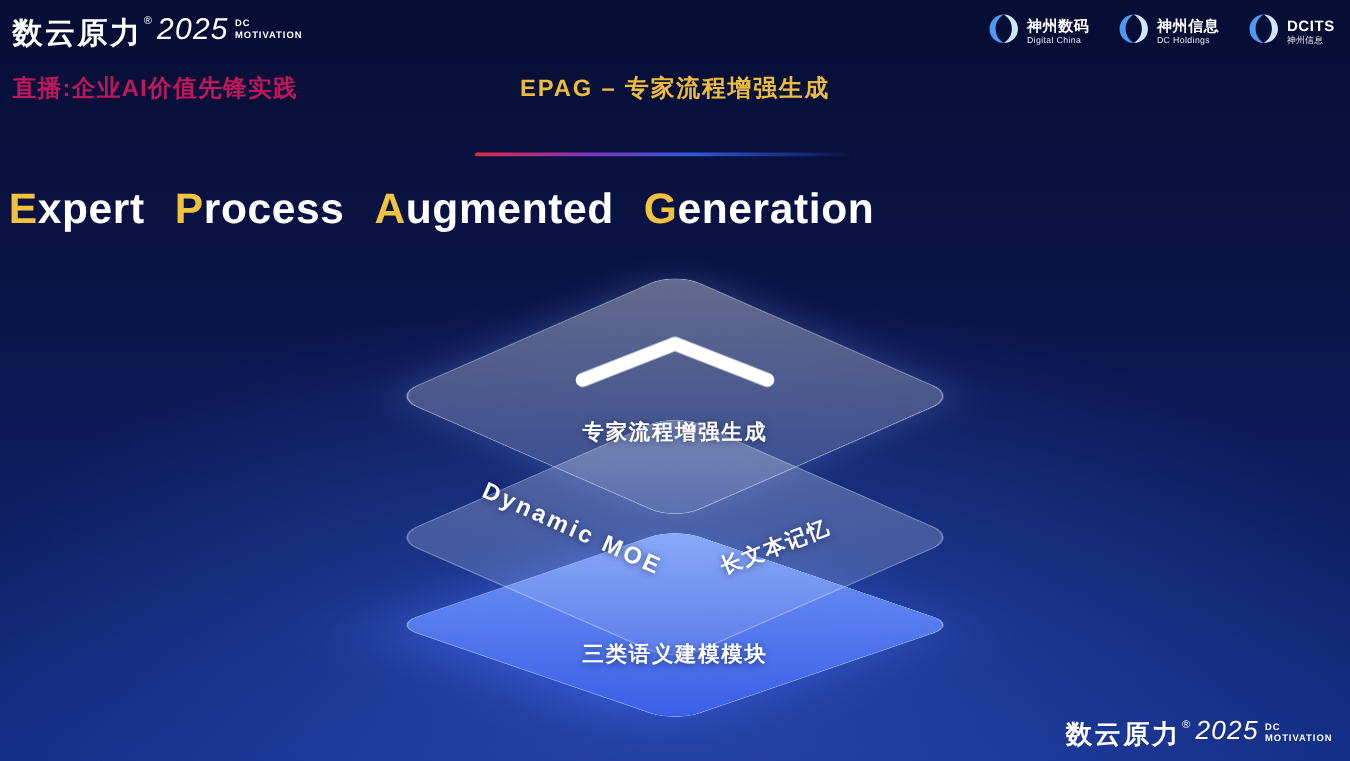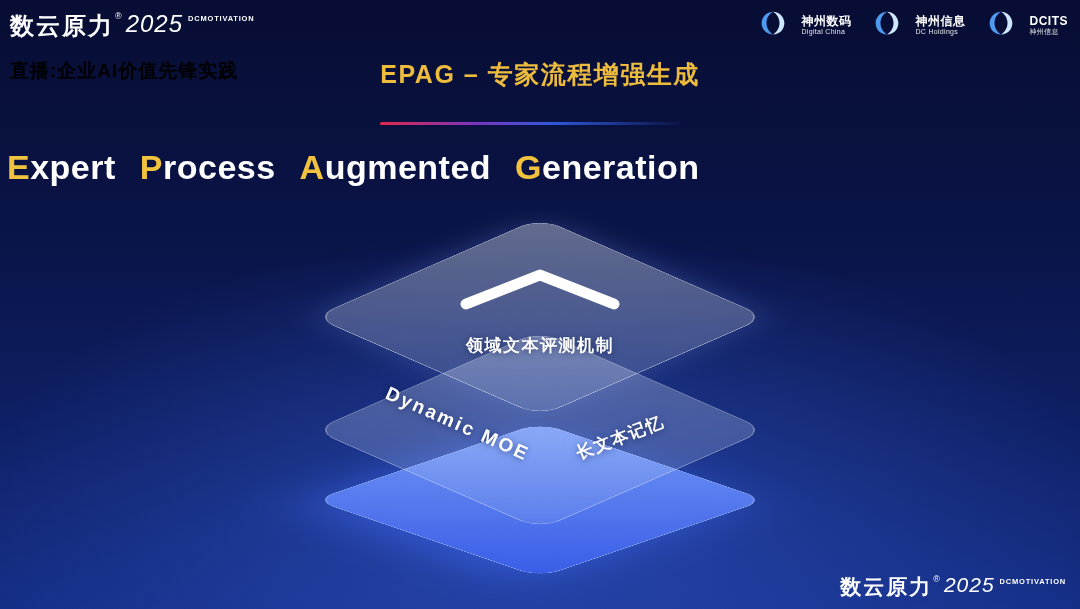--- a/index.html
+++ b/index.html
@@ -14,35 +14,35 @@
       linear-gradient(180deg, #070d33 0%, #0a1448 40%, #0e2066 72%, #152e86 100%);
   }
 
   
   .brand { position: absolute; display: flex; align-items: flex-start; white-space: nowrap; }
   .brand-tl { left: 10px; top: 10px; }
   .brand-br { right: 14px; bottom: 8px; }
   .brand-name { font-size: 24px; font-weight: 900; letter-spacing: 2px; text-align: center; }
   .brand-reg { font-size: 9px; margin: 1px 1px 0 1px; }
   .brand-year { font-size: 24px; font-weight: 400; font-style: italic; margin-left: 3px; letter-spacing: 1px; }
-  .brand-sub { display: flex; flex-direction: row; margin-left: 5px; margin-top: 4px; line-height: 1.25; }
+  .brand-sub { display: flex; flex-direction: column; margin-left: 5px; margin-top: 4px; line-height: 1.25; }
   .brand-sub span { font-size: 7.5px; font-weight: 700; letter-spacing: 0.8px; }
   .brand-br .brand-name, .brand-br .brand-year { font-size: 21px; }
 
   
   .live-label {
     position: absolute; left: 10px; top: 58px;
     font-size: 19px; font-weight: 800; letter-spacing: 1px;
-    color: #000000;
+    color: #be185d;
   }
 
   
   .slide-title {
     position: absolute; top: 58px; left: 0; right: 0;
-    text-align: center; font-size: 25px; font-weight: 800;
+    text-align: center; font-size: 19px; font-weight: 800;
     letter-spacing: 1.5px; color: #eebc3c;
   }
 
   .divider {
     position: absolute; top: 122px; left: 50%; margin-left: -160px;
     width: 300px; height: 3px; border-radius: 2px;
     background: linear-gradient(90deg, #e0294a 0%, #7a35c0 32%, #2f58d8 58%, rgba(40,80,200,0.05) 100%);
   }
 
   
@@ -88,21 +88,21 @@
     text-shadow: 0 1px 6px rgba(8,18,60,0.55);
     white-space: nowrap;
   }
   .lbl-top    { top: 124px; left: 0; right: 0; text-align: center; }
   .lbl-dyn    { top: 203px; left: 80px;  transform: rotate(24deg);  font-size: 19px; font-weight: 700; letter-spacing: 2.5px; }
   .lbl-long   { top: 216px; left: 274px; transform: rotate(-21deg); }
   .lbl-bottom { top: 302px; left: 0; right: 0; text-align: center; }
 
   
   .partners { position: absolute; top: 10px; right: 12px; display: flex; gap: 22px; align-items: center; }
-  .partner { display: flex; align-items: center; gap: 16px; }
+  .partner { display: flex; align-items: center; gap: 6px; }
   .partner-text { display: flex; flex-direction: column; line-height: 1.2; }
   .partner-name { font-size: 12px; font-weight: 700; letter-spacing: 0.5px; }
   .partner-sub { font-size: 7px; opacity: 0.9; letter-spacing: 0.3px; }
 </style>
 </head>
 <body>
 
 <div class="brand brand-tl">
   <span class="brand-name">数云原力</span>
   <span class="brand-reg">®</span>
@@ -169,23 +169,24 @@
   <div class="layer layer-top"></div>
   <div class="layer layer-mid"></div>
   <div class="layer layer-bottom"></div>
 
   <span class="chevron">
     <svg width="176" height="54" viewBox="0 0 176 54">
       <polyline points="14,42 88,13 162,42" fill="none" stroke="#ffffff" stroke-width="11" stroke-linecap="round" stroke-linejoin="round"></polyline>
     </svg>
   </span>
 
-  <div class="layer-label lbl-top">领域文本评测机制</div>
+  <div class="layer-label lbl-top">专家流程增强生成</div>
   <div class="layer-label lbl-dyn">Dynamic MOE</div>
   <div class="layer-label lbl-long">长文本记忆</div>
+  <div class="layer-label lbl-bottom">三类语义建模模块</div>
 </div>
 
 <div class="brand brand-br">
   <span class="brand-name">数云原力</span>
   <span class="brand-reg">®</span>
   <span class="brand-year">2025</span>
   <span class="brand-sub">
     <span>DC</span>
     <span>MOTIVATION</span>
   </span>

